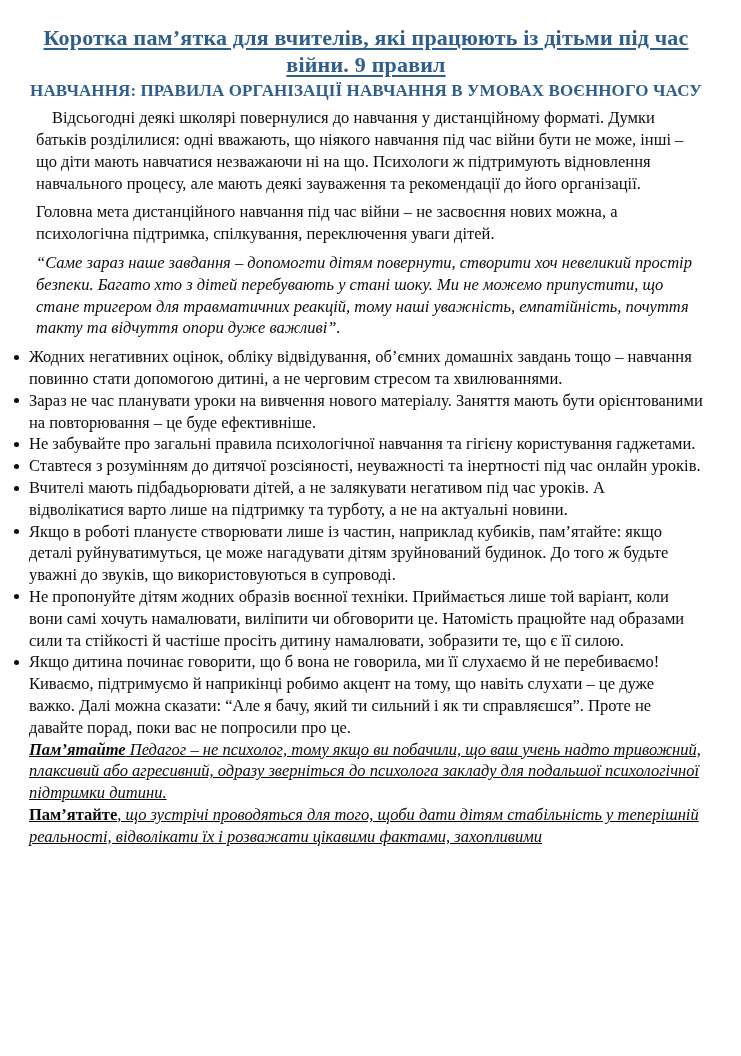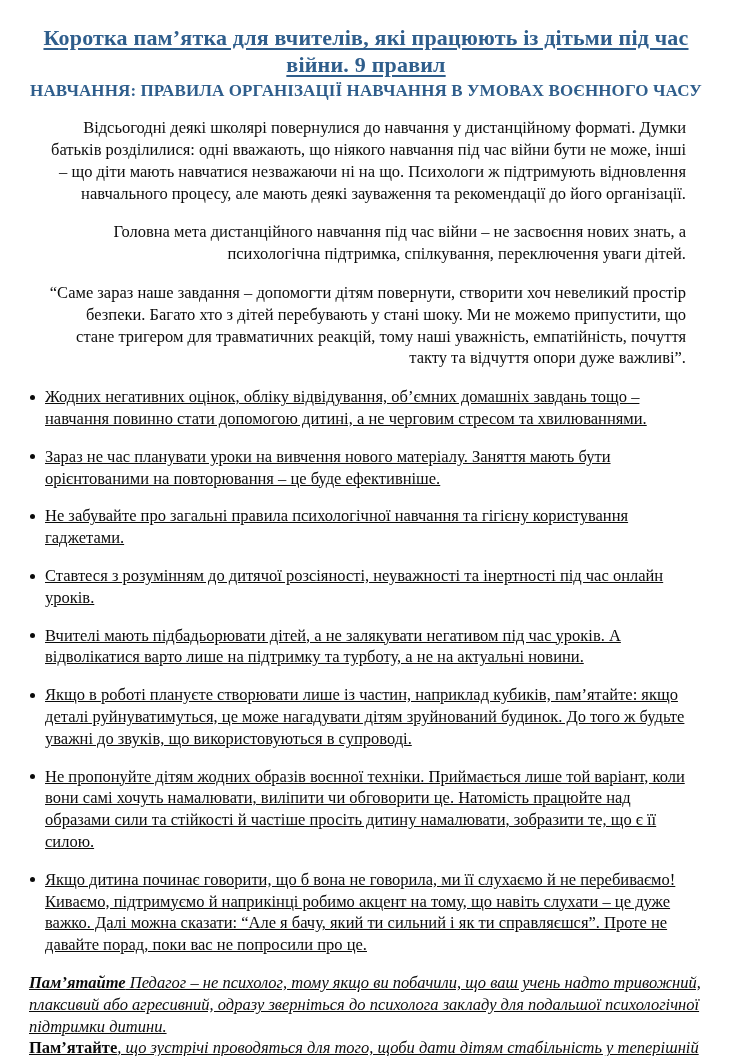--- a/index.html
+++ b/index.html
@@ -41,37 +41,36 @@
     font-size: 17px;
     font-weight: bold;
     line-height: 1.16;
     letter-spacing: 0.1px;
   }
   .body-text {
     font-size: 16.5px;
     line-height: 21.8px;
   }
   p.para {
-    margin: 17px;
-    text-align: right;
+    margin: 7px;
   }
   p.para.first-indent {
     text-indent: 16px;
   }
   p.para.quote {
+    font-style: italic;
   }
   ul.rules {
     margin: 0;
     padding: 0;
     list-style: none;
   }
   ul.rules li {
     position: relative;
-    margin: 16px;
-    text-decoration: underline;
+    margin: 0;
   }
   ul.rules li .marker {
     position: absolute;
     left: -15px;
     top: 8.5px;
     width: 5px;
     height: 5px;
     border-radius: 50%;
     background: #0b0b0b;
   }
@@ -95,21 +94,21 @@
 <div class="page">
 
   <h1 class="doc-title">Коротка пам’ятка для вчителів, які працюють із дітьми під час війни. 9 правил</h1>
 
   <h2 class="doc-subtitle">НАВЧАННЯ: ПРАВИЛА ОРГАНІЗАЦІЇ НАВЧАННЯ В УМОВАХ ВОЄННОГО ЧАСУ</h2>
 
   <div class="body-text">
 
     <p class="para first-indent">Відсьогодні деякі школярі повернулися до навчання у дистанційному форматі. Думки батьків розділилися: одні вважають, що ніякого навчання під час війни бути не може, інші – що діти мають навчатися незважаючи ні на що. Психологи ж підтримують відновлення навчального процесу, але мають деякі зауваження та рекомендації до його організації.</p>
 
-    <p class="para">Головна мета дистанційного навчання під час війни – не засвоєння нових знать, а психологічна підтримка, спілкування, переключення уваги дітей.</p>
+    <p class="para">Головна мета дистанційного навчання під час війни – не засвоєння нових можна, а психологічна підтримка, спілкування, переключення уваги дітей.</p>
 
     <p class="para quote">“Саме зараз наше завдання – допомогти дітям повернути, створити хоч невеликий простір безпеки. Багато хто з дітей перебувають у стані шоку. Ми не можемо припустити, що стане тригером для травматичних реакцій, тому наші уважність, емпатійність, почуття такту та відчуття опори дуже важливі”.</p>
 
     <ul class="rules">
       <li><span class="marker"></span><span>Жодних негативних оцінок, обліку відвідування, об’ємних домашніх завдань тощо – навчання повинно стати допомогою дитині, а не черговим стресом та хвилюваннями.</span></li>
       <li><span class="marker"></span><span>Зараз не час планувати уроки на вивчення нового матеріалу. Заняття мають бути орієнтованими на повторювання – це буде ефективніше.</span></li>
       <li><span class="marker"></span><span>Не забувайте про загальні правила психологічної навчання та гігієну користування гаджетами.</span></li>
       <li><span class="marker"></span><span>Ставтеся з розумінням до дитячої розсіяності, неуважності та інертності під час онлайн уроків.</span></li>
       <li><span class="marker"></span><span>Вчителі мають підбадьорювати дітей, а не залякувати негативом під час уроків. А відволікатися варто лише на підтримку та турботу, а не на актуальні новини.</span></li>
       <li><span class="marker"></span><span>Якщо в роботі плануєте створювати лише із частин, наприклад кубиків, пам’ятайте: якщо деталі руйнуватимуться, це може нагадувати дітям зруйнований будинок. До того ж будьте уважні до звуків, що використовуються в супроводі.</span></li>

